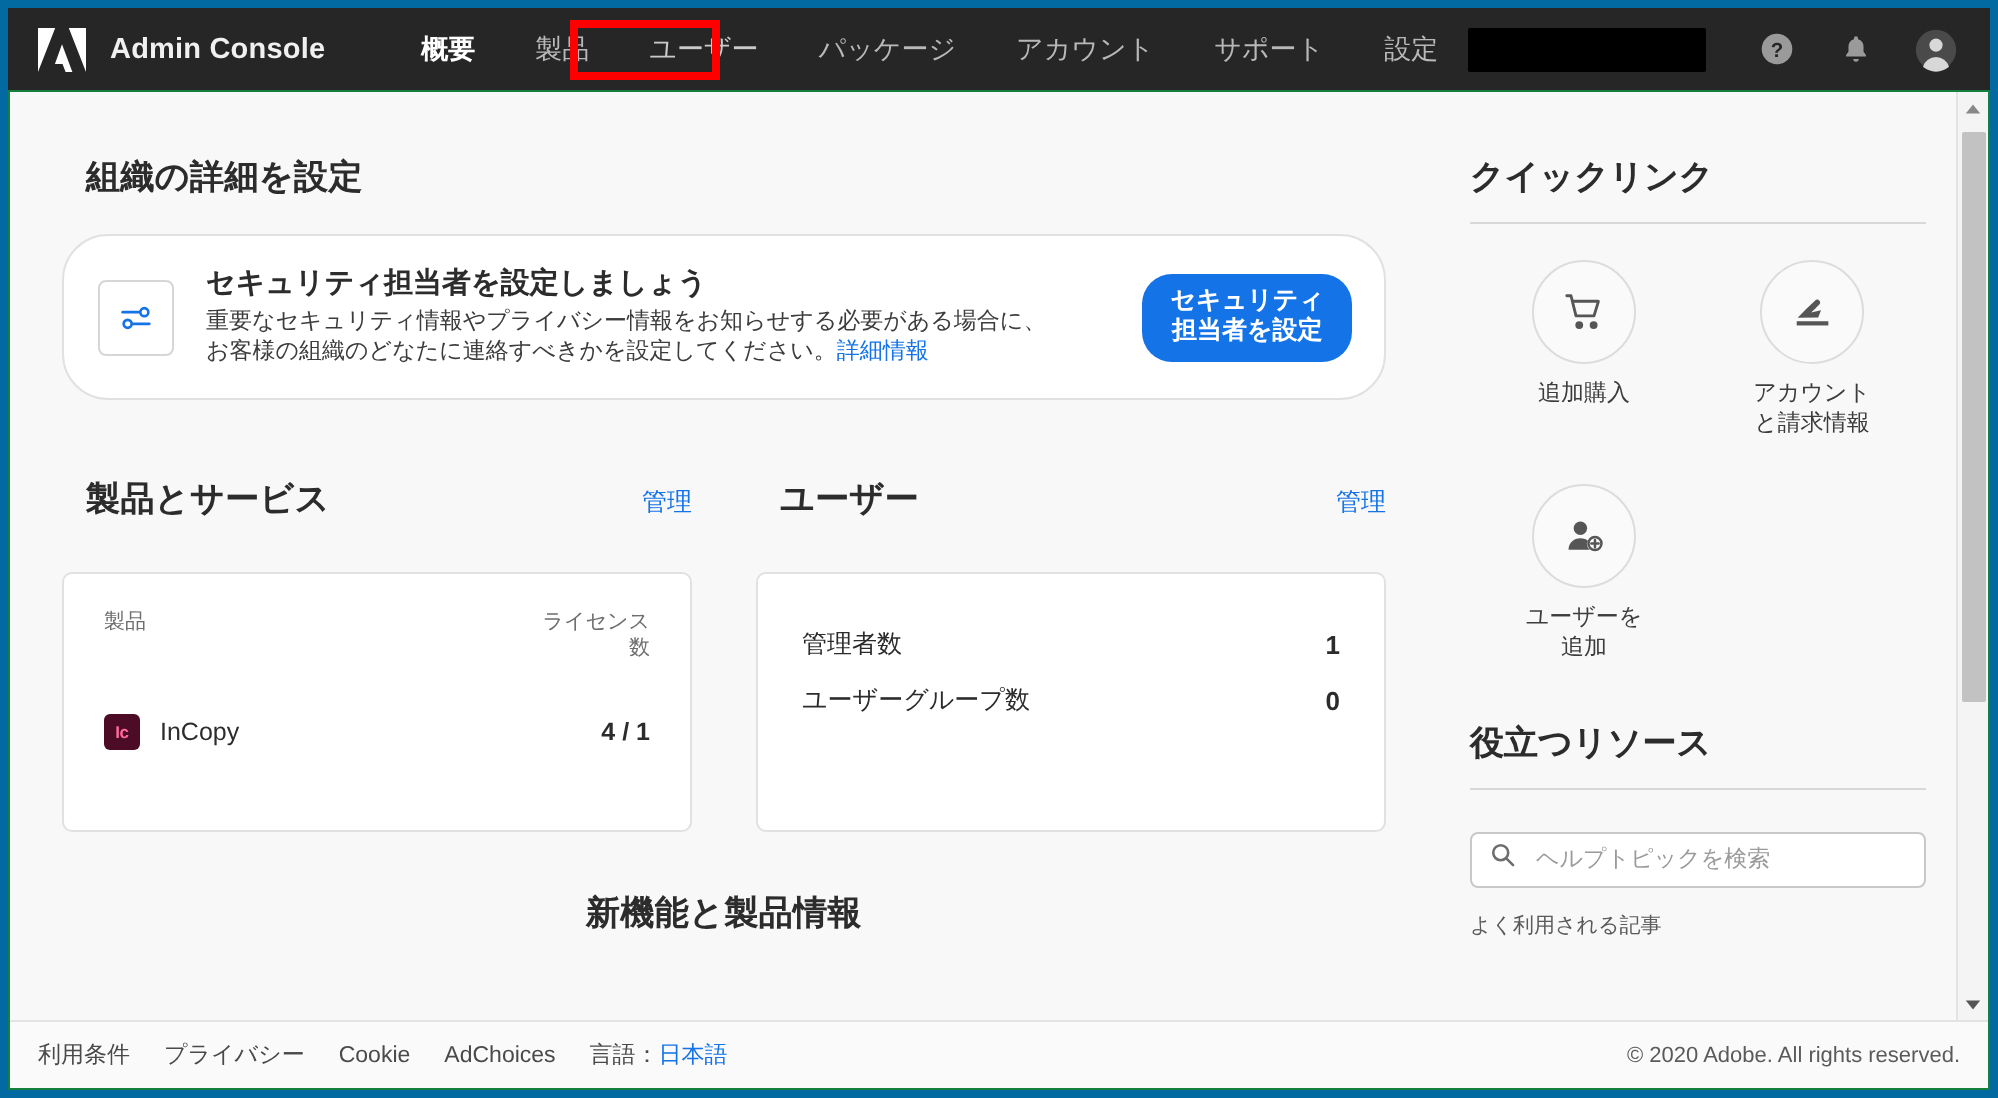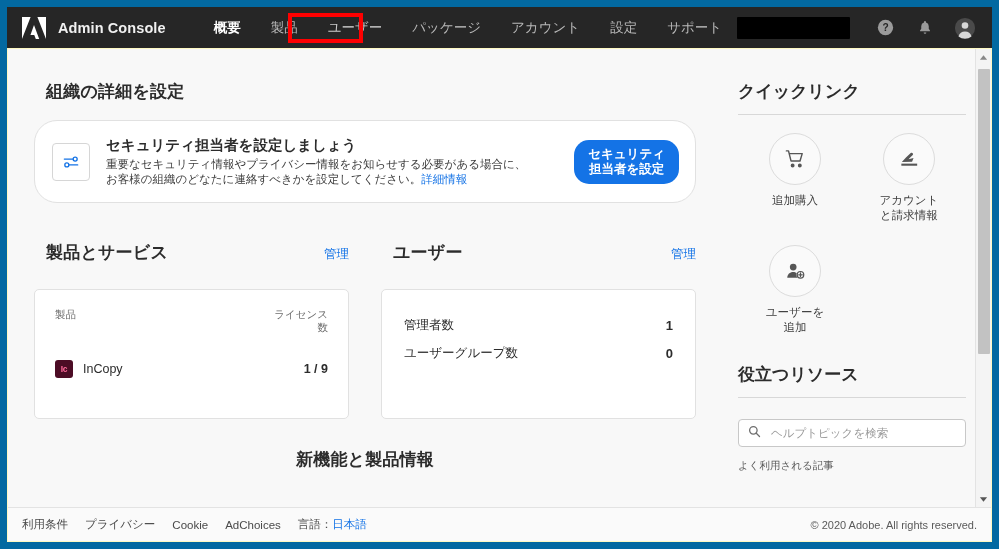--- a/index.html
+++ b/index.html
@@ -2,21 +2,21 @@
 <html><head>
 <meta charset="utf-8">
 <style>
   html,body{margin:0;padding:0;}
   body{
     width:999px;height:549px;overflow:hidden;
     font-family:"Liberation Sans","DejaVu Sans",sans-serif;
     background:#ffffff;color:#2c2c2c;
     -webkit-font-smoothing:antialiased;
   }
-  .app{position:relative;width:999px;height:549px;box-sizing:border-box;border:7px solid #0369a1;overflow:hidden;background:#fef9c3;}
+  .app{position:relative;width:999px;height:549px;box-sizing:border-box;border:4px solid #0369a1;overflow:hidden;background:#15803d;}
 
   
   .topbar{height:41px;background:#262626;display:flex;align-items:center;padding:0 10px 0 14px;box-sizing:border-box;position:relative;}
   .logo{width:26px;height:24px;flex:0 0 auto;display:flex;align-items:center;justify-content:center;}
   .brand{color:#f0f0f0;font-size:14.5px;font-weight:bold;margin-left:11px;letter-spacing:.1px;white-space:nowrap;}
   .nav{display:flex;margin-left:33px;height:41px;}
   .navitem{color:#b8b8b8;font-size:13.5px;padding:0 15px;line-height:41px;white-space:nowrap;cursor:pointer;}
   .navitem.active{color:#ffffff;font-weight:bold;}
   .navitem.sel{color:#c9c9c9;}
   .redbox{position:absolute;left:281px;top:6px;width:75px;height:30px;border:4px solid #ff0000;box-sizing:border-box;pointer-events:none;}
@@ -36,21 +36,21 @@
 
   .card{background:#fff;border:1px solid #e1e1e1;border-radius:5px;box-sizing:border-box;}
 
   
   .seccard{margin-top:17px;height:83px;display:flex;align-items:center;padding:0 16px 0 17px;box-sizing:border-box;border-radius:23px;}
   .secicon{width:36px;height:36px;border:1px solid #d6d6d6;border-radius:4px;display:flex;align-items:center;justify-content:center;flex:0 0 auto;}
   .sectext{margin-left:16px;flex:1 1 auto;min-width:0;}
   .sectitle{font-size:14.5px;font-weight:bold;color:#2c2c2c;line-height:19px;}
   .secbody{font-size:11.5px;color:#3c3c3c;line-height:15.5px;margin-top:2px;}
   .secbody .lnk{color:#1473e6;cursor:pointer;}
-  .btnblue{background:#1473e6;color:#fff;font-size:12.5px;font-weight:bold;line-height:15px;border:none;border-radius:15px;padding:7px 14px;text-align:center;cursor:pointer;flex:0 0 auto;margin-left:14px;font-family:Liberation Serif, serif;}
+  .btnblue{background:#1473e6;color:#fff;font-size:12.5px;font-weight:bold;line-height:15px;border:none;border-radius:15px;padding:7px 14px;text-align:center;cursor:pointer;flex:0 0 auto;margin-left:14px;font-family:Liberation Mono, monospace;}
 
   
   .lower{display:flex;gap:32px;margin-top:26px;}
   .half{width:315px;}
   .prodcard{margin-top:13px;height:130px;padding:18px 20px 0 20px;box-sizing:border-box;}
   .thead{display:flex;justify-content:space-between;align-items:flex-start;}
   .th{font-size:10.5px;color:#6e6e6e;line-height:13px;}
   .th.right{text-align:right;width:58px;}
   .prow{display:flex;justify-content:space-between;align-items:center;margin-top:26px;}
   .pname{display:flex;align-items:center;gap:10px;font-size:12.5px;color:#2c2c2c;}
@@ -103,22 +103,22 @@
         </svg>
     </div>
     <div class="brand">Admin Console</div>
 
     <div class="nav">
       <div class="navitem active">概要</div>
       <div class="navitem">製品</div>
       <div class="navitem sel">ユーザー</div>
       <div class="navitem">パッケージ</div>
       <div class="navitem">アカウント</div>
+      <div class="navitem">サポート</div>
       <div class="navitem">設定</div>
-      <div class="navitem">サポート</div>
     </div>
 
     <div class="redaction"></div>
 
     <div class="ticons">
       <div class="ticon">
         <svg width="17" height="17" viewBox="0 0 20 20">
             <circle cx="10" cy="10" r="9" fill="#9a9a9a"></circle>
             <text x="10" y="14.5" font-size="12" font-weight="bold" fill="#262626" text-anchor="middle" font-family="Liberation Sans">?</text>
           </svg>
@@ -180,21 +180,21 @@
             <div class="card prodcard">
               <div class="thead">
                 <div class="th">製品</div>
                 <div class="th right">ライセンス数</div>
               </div>
               <div class="prow">
                 <div class="pname">
                   <span class="picon">Ic</span>
                   <span>InCopy</span>
                 </div>
-                <div class="pval">1 / 9</div>
+                <div class="pval">4 / 1</div>
               </div>
             </div>
           </div>
 
           <div class="half">
             <div class="sectrow">
               <h2 class="sect">ユーザー</h2>
               <span class="manage">管理</span>
             </div>
             <div class="card usercard">

